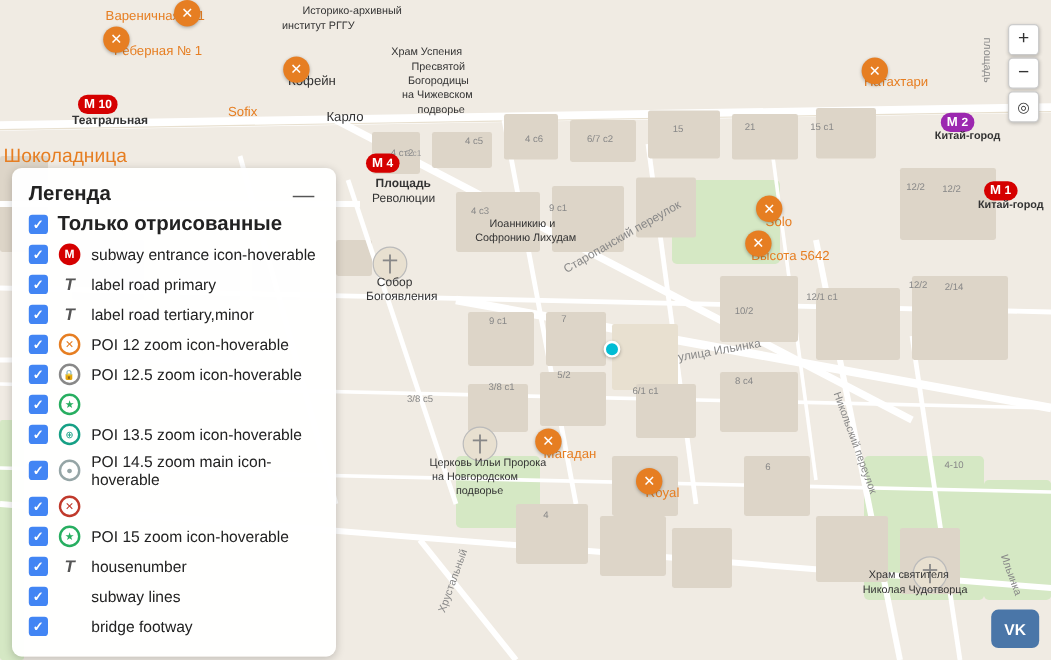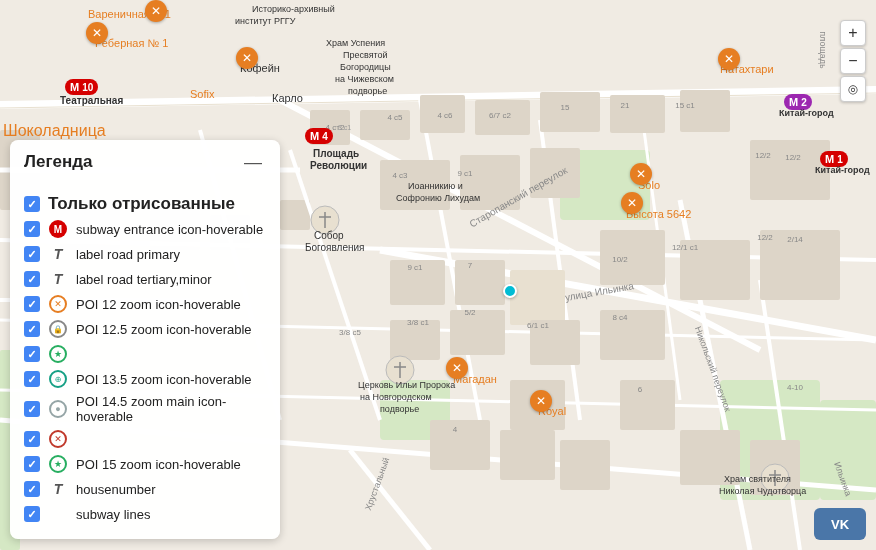--- a/index.html
+++ b/index.html
@@ -30,21 +30,21 @@
       border-radius: 8px;
       box-shadow: 0 2px 8px rgba(0,0,0,0.2);
       padding: 12px 14px 10px 14px;
       z-index: 100;
     }
 
     .legend-header {
       display: flex;
       align-items: center;
       justify-content: space-between;
-      margin-bottom: 22px;
+      margin-bottom: 5px;
       gap: 18px;
     }
 
     .legend-title {
       font-size: 17px;
       font-weight: 700;
       color: #222;
     }
 
     .legend-minimize {
@@ -223,21 +223,21 @@
       border-radius: 50%;
       border: 2px solid #fff;
       box-shadow: 0 1px 3px rgba(0,0,0,0.3);
     }
 
     
     .vk-badge {
       position: absolute;
       bottom: 10px;
       right: 10px;
-      width: 52px;
+      width: 40px;
       height: 32px;
       background: #4a76a8;
       border-radius: 6px;
       display: flex;
       align-items: center;
       justify-content: center;
       color: #fff;
       font-size: 13px;
       font-weight: 700;
       z-index: 200;
@@ -411,21 +411,21 @@
   <div class="map-label" style="top:62px; left:240px;">Кофейн</div>
   <div class="map-label orange" style="top:88px; left:190px;">Sofix</div>
   <div class="map-label" style="top:92px; left:272px;">Карло</div>
   <div class="map-label" style="top:38px; left:326px; font-size:9px;">Храм Успения</div>
   <div class="map-label" style="top:50px; left:343px; font-size:9px;">Пресвятой</div>
   <div class="map-label" style="top:62px; left:340px; font-size:9px;">Богородицы</div>
   <div class="map-label" style="top:74px; left:335px; font-size:9px;">на Чижевском</div>
   <div class="map-label" style="top:86px; left:348px; font-size:9px;">подворье</div>
   <div class="map-label orange" style="top:63px; left:720px;">Натахтари</div>
   <div class="map-label" style="top:148px; left:313px; font-size:10px; font-weight:600;">Площадь</div>
-  <div class="map-label" style="top:160px; left:310px; font-size:10px; font-weight:700;">Революции</div>
+  <div class="map-label" style="top:160px; left:310px; font-size:10px; font-weight:400;">Революции</div>
   <div class="map-label" style="top:181px; left:408px; font-size:9px;">Иоанникию и</div>
   <div class="map-label" style="top:193px; left:396px; font-size:9px;">Софронию Лихудам</div>
   <div class="map-label" style="top:230px; left:314px; font-size:10px;">Собор</div>
   <div class="map-label" style="top:242px; left:305px; font-size:10px;">Богоявления</div>
   <div class="map-label orange" style="top:179px; left:638px;">Solo</div>
   <div class="map-label orange" style="top:208px; left:626px;">Высота 5642</div>
   <div class="map-label orange" style="top:122px; left:3px; font-size:16px;">Шоколадница</div>
   <div class="map-label orange" style="top:373px; left:453px;">Магадан</div>
   <div class="map-label" style="top:380px; left:358px; font-size:9px;">Церковь Ильи Пророка</div>
   <div class="map-label" style="top:392px; left:360px; font-size:9px;">на Новгородском</div>
@@ -541,20 +541,25 @@
       </div>
       <span>housenumber</span>
     </div>
 
     <div class="legend-item">
       <div class="checkbox"></div>
       <div class="icon-box"></div>
       <span>subway lines</span>
     </div>
 
+    <div class="legend-item">
+      <div class="checkbox"></div>
+      <div class="icon-box"></div>
+      <span>bridge footway</span>
+    </div>
   </div>
 
   <div id="map-controls">
     <div class="map-btn">+</div>
     <div class="map-btn">−</div>
     <div class="map-btn" style="font-size:12px;">◎</div>
   </div>
 
   <div class="vk-badge">VK</div>
 </div>

